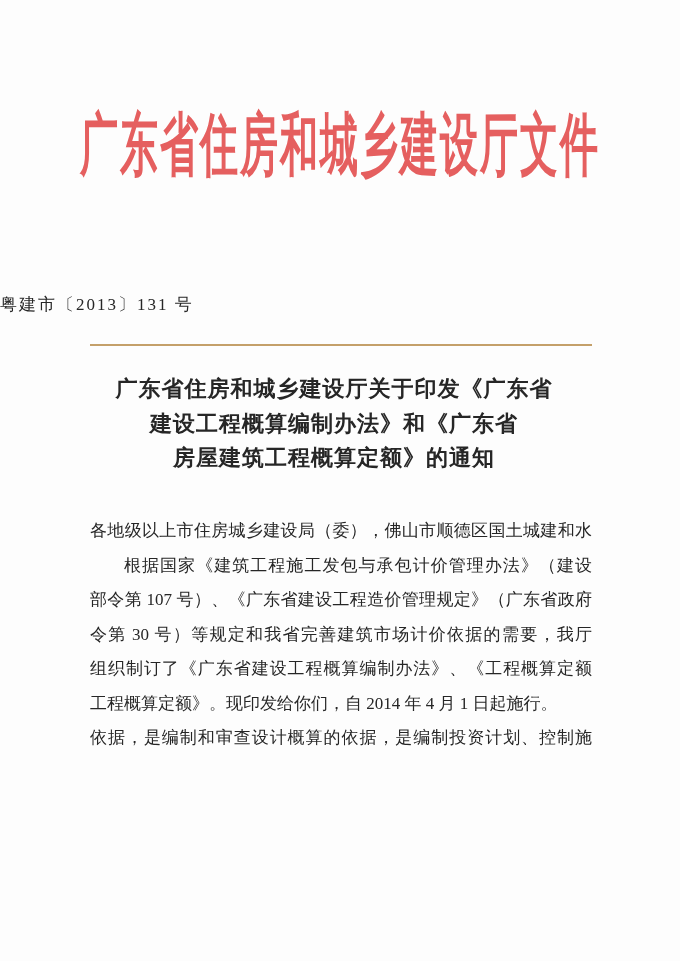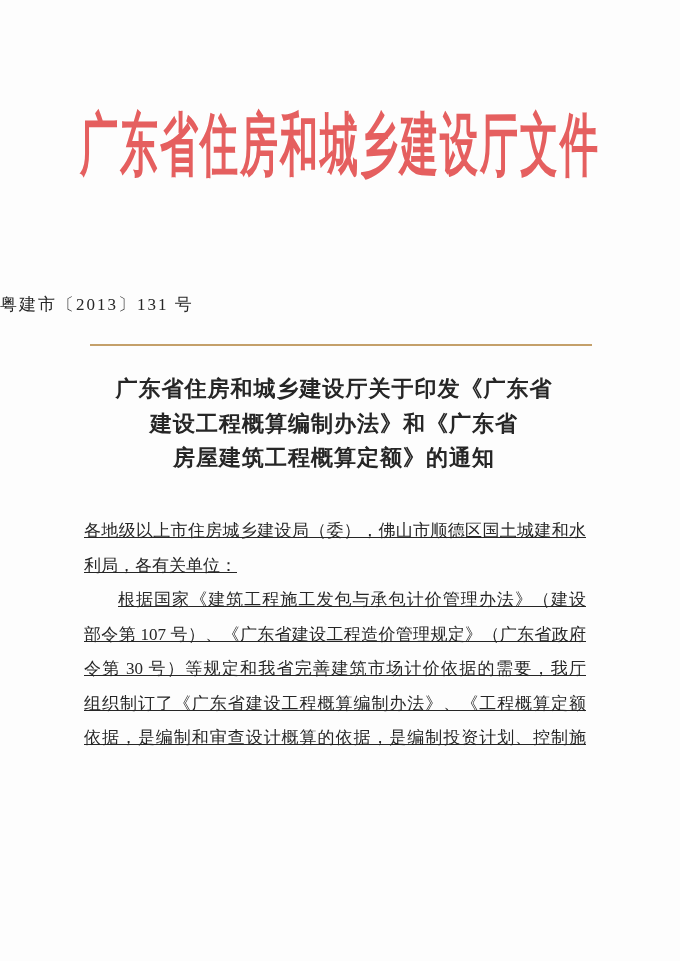--- a/index.html
+++ b/index.html
@@ -59,25 +59,24 @@
     width: 668px;
     text-align: center;
     font-size: 22px;
     line-height: 34.5px;
     font-weight: 600;
     letter-spacing: 1px;
   }
   .body-text {
     position: absolute;
     top: 514px;
-    left: 84px;
+    left: 90px;
     width: 502px;
     font-size: 17px;
     line-height: 34.5px;
-    text-decoration: underline;
   }
   .line {
     text-align: justify;
     text-align-last: justify;
   }
   .line.end {
     text-align-last: left;
   }
   .line.indent {
     text-indent: 2em;
@@ -97,28 +96,28 @@
   <div class="doc-title">
     <div class="title-line">广东省住房和城乡建设厅关于印发《广东省</div>
     <div class="title-line">建设工程概算编制办法》和《广东省</div>
     <div class="title-line">房屋建筑工程概算定额》的通知</div>
   </div>
 
   <div class="body-text">
 
     <div class="paragraph">
       <div class="line">各地级以上市住房城乡建设局（委），佛山市顺德区国土城建和水</div>
-      <div class="line end">利局，各有关单位：</div>
     </div>
 
     <div class="paragraph">
       <div class="line indent">根据国家《建筑工程施工发包与承包计价管理办法》（建设</div>
       <div class="line">部令第 107 号）、《广东省建设工程造价管理规定》（广东省政府</div>
       <div class="line">令第 30 号）等规定和我省完善建筑市场计价依据的需要，我厅</div>
       <div class="line">组织制订了《广东省建设工程概算编制办法》、《工程概算定额</div>
+      <div class="line end">工程概算定额》。现印发给你们，自 2014 年 4 月 1 日起施行。</div>
     </div>
 
     <div class="paragraph">
       <div class="line">依据，是编制和审查设计概算的依据，是编制投资计划、控制施</div>
     </div>
 
   </div>
 
 </div>
 

